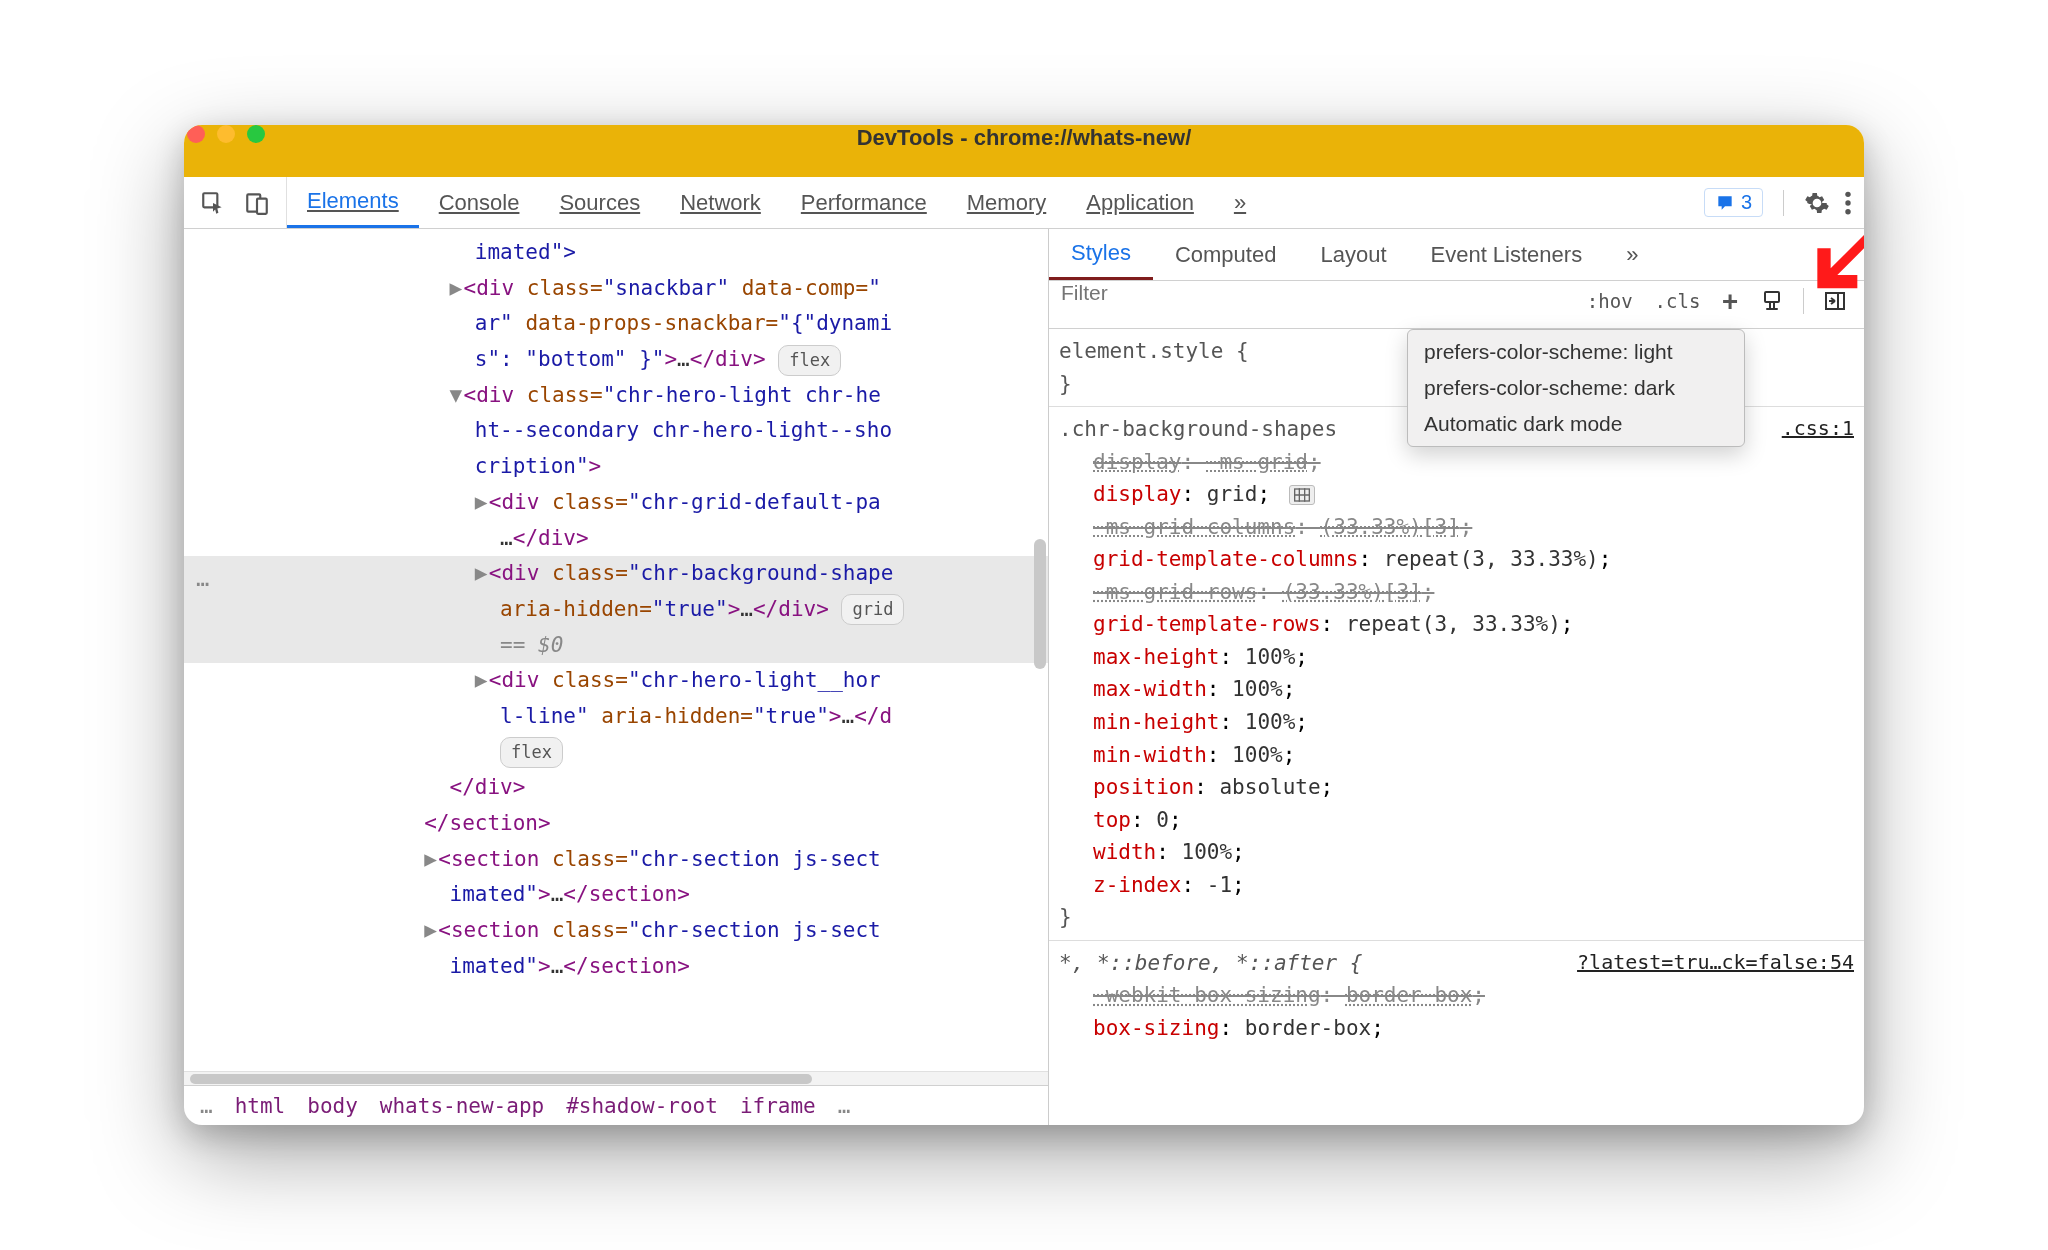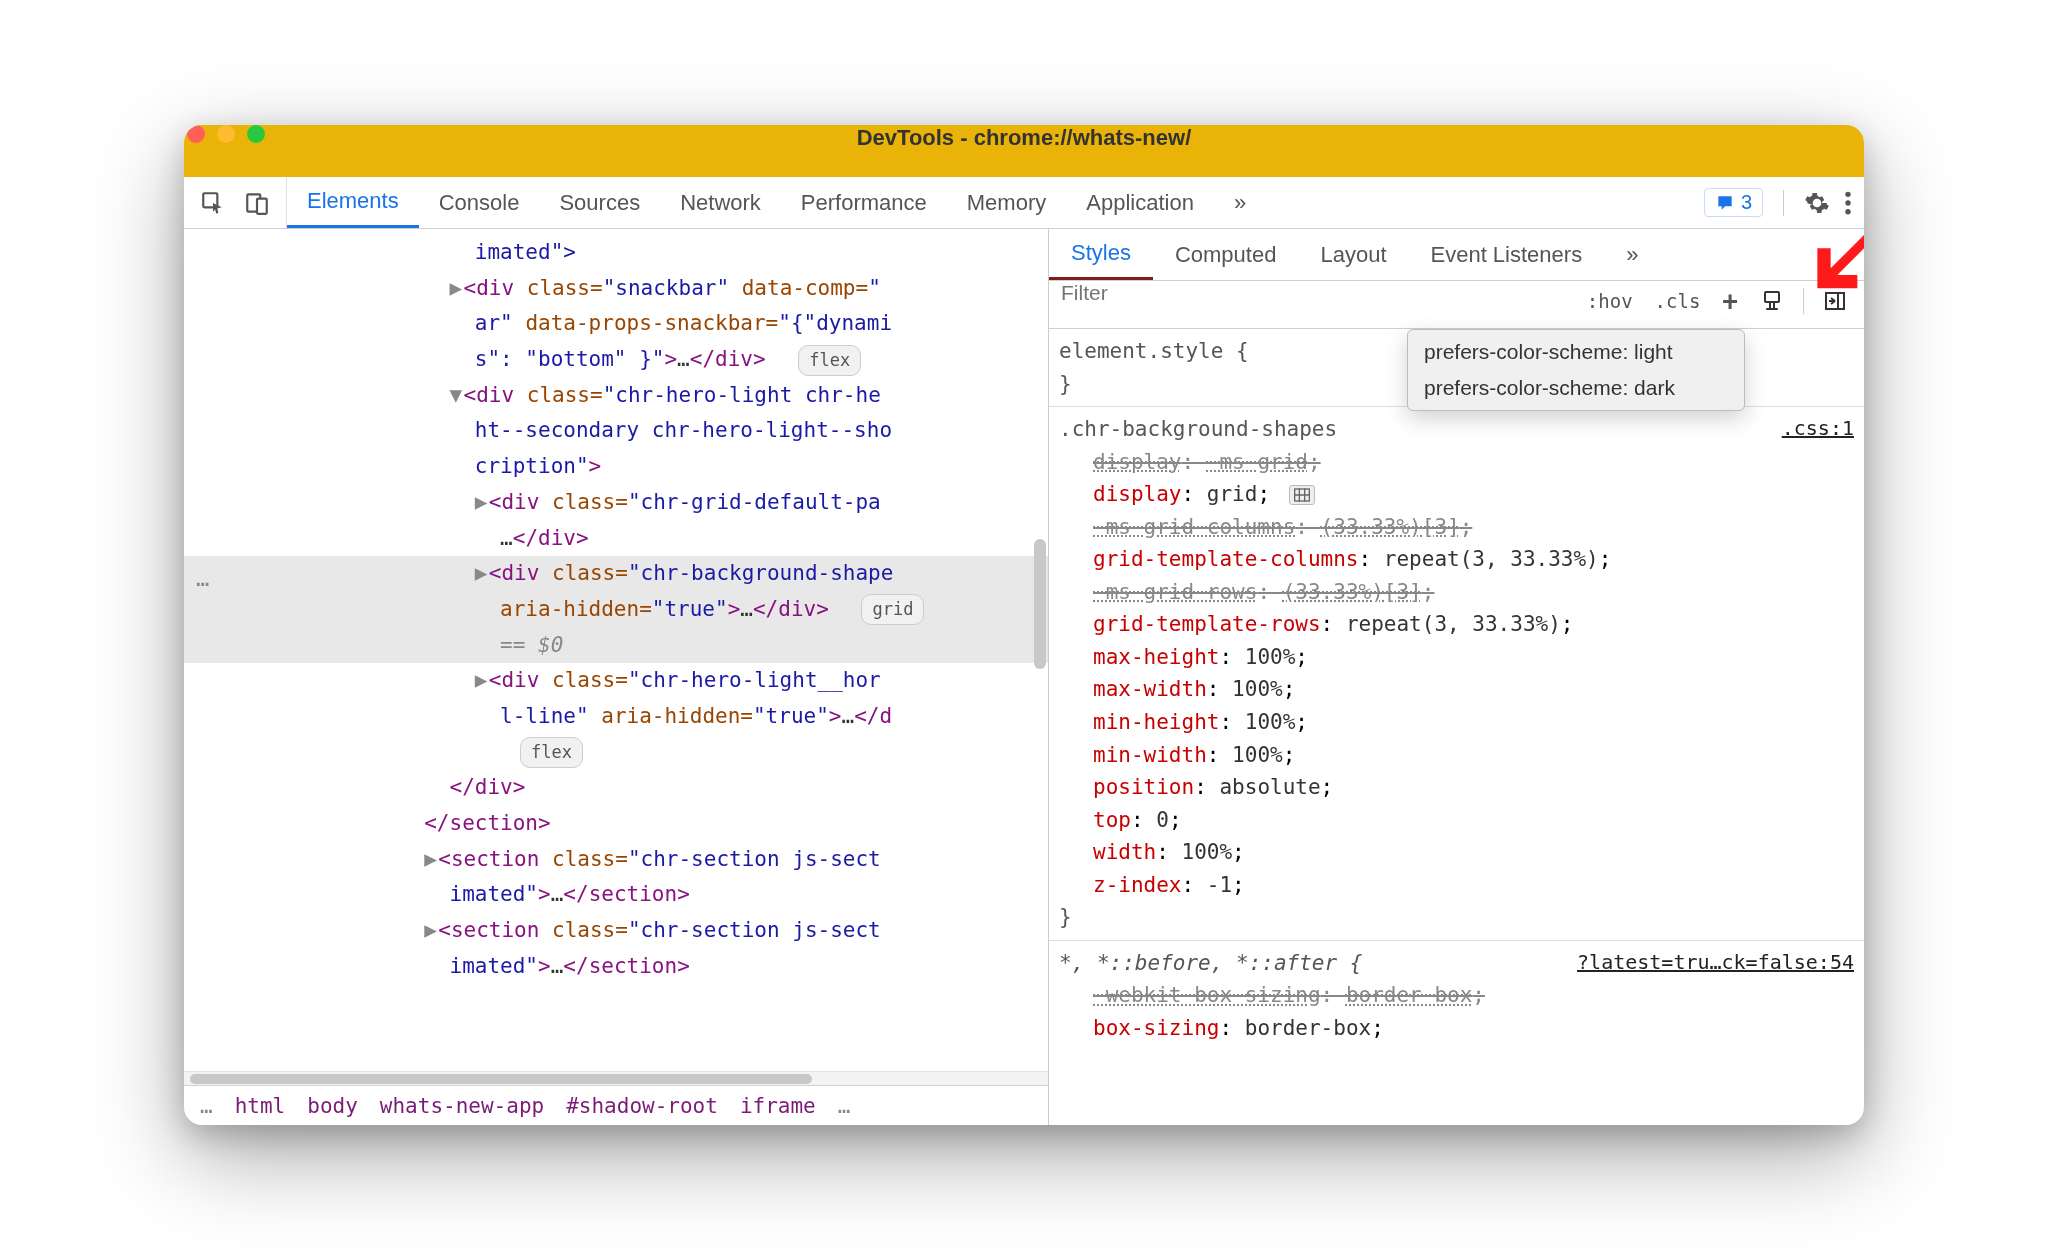--- a/index.html
+++ b/index.html
@@ -8,35 +8,35 @@
 .titlebar { height: 52px; background: #eab308; display: flex; align-items: flex-start; padding: 0 3px; }
 .traffic { display: flex; gap: 12px; }
 .traffic span { width: 18px; height: 18px; border-radius: 50%; }
 .tr-red { background: #ff5f57; }
 .tr-yellow { background: #febc2e; }
 .tr-green { background: #28c840; }
 .title { position: absolute; left: 0; right: 0; text-align: center; font-size: 22px; font-weight: 600; color: #333; pointer-events: none; }
 .toolbar { height: 52px; border-bottom: 1px solid #d0d0d0; display: flex; align-items: stretch; }
 .tb-left { display: flex; align-items: center; padding: 0 16px; gap: 18px; border-right: 1px solid #e0e0e0; }
 .icon-btn { display: flex; align-items: center; justify-content: center; color: #555; cursor: pointer; }
-.tabs { display: flex; align-items: stretch; flex: 1; font-size: 22px; color: #555; }
+.tabs { display: flex; align-items: stretch; flex: 1; font-size: 22px; color: #555; text-decoration: underline; }
 .tab { padding: 0 20px; display: flex; align-items: center; cursor: pointer; white-space: nowrap; }
 .tab.active { color: #1a73e8; border-bottom: 3px solid #1a73e8; font-weight: 400; }
 .tb-right { display: flex; align-items: center; padding: 0 12px; gap: 14px; }
 .issues-badge { display: flex; align-items: center; gap: 6px; background: #fff; border: 1px solid #c7dcf7; border-radius: 4px; padding: 2px 10px; color: #1a73e8; font-size: 20px; }
 .content { flex: 1; display: flex; overflow: hidden; position: relative; }
 .elements-panel { flex: 1; display: flex; flex-direction: column; border-right: 1px solid #ccc; min-width: 0; position: relative; }
 .dom-tree { flex: 1; overflow: hidden; font-family: Menlo, Consolas, monospace; font-size: 21px; line-height: 1.7; padding-top: 6px; position: relative; }
 .dom-line { white-space: pre; padding-left: 0; }
 .tag-ang { color: #881280; }
 .tag-name { color: #881280; }
 .attr-name { color: #994500; }
 .attr-val { color: #1a1aa6; }
 .txt-body { color: #333; }
-.pill { display: inline-block; background: #f1f1f1; border: 1px solid #ccc; border-radius: 10px; padding: 0 10px; font-size: 17px; color: #555; font-family: Menlo, monospace; vertical-align: middle; margin-left: 20px; }
+.pill { display: inline-block; background: #f1f1f1; border: 1px solid #ccc; border-radius: 10px; padding: 0 10px; font-size: 17px; color: #555; font-family: Menlo, monospace; vertical-align: middle; }
 .selected-row { background: #e8e8e8; }
 .caret { color: #888; display: inline-block; width: 14px; }
 .console-var { color: #888; font-style: italic; }
 .scrollbar-h { height: 14px; background: #f3f3f3; border-top: 1px solid #e0e0e0; position: relative; }
 .scrollbar-h-thumb { position: absolute; left: 6px; top: 2px; height: 10px; width: 72%; background: #c8c8c8; border-radius: 5px; }
 .breadcrumbs { height: 40px; border-top: 1px solid #d0d0d0; display: flex; align-items: center; padding: 0 16px; gap: 22px; font-family: Menlo, monospace; font-size: 21px; color: #7a1c76; }
 .bc-more { color: #888; }
 .styles-panel { width: 815px; display: flex; flex-direction: column; min-width: 0; position: relative; }
 .styles-tabs { height: 52px; border-bottom: 1px solid #d0d0d0; display: flex; align-items: stretch; font-size: 22px; color: #555; }
 .s-tab { padding: 0 22px; display: flex; align-items: center; cursor: pointer; }
@@ -242,17 +242,18 @@
           <div id="r2props">
               <div class="prop strike"><span class="prop-name" style="text-decoration:line-through underline dotted;">-webkit-box-sizing</span>: <span class="prop-val" style="text-decoration:line-through underline dotted;">border-box</span>;</div>
               <div class="prop"><span class="prop-name" style="">box-sizing</span>: <span class="prop-val" style="">border-box</span>;</div>
             </div>
         </div>
       </div>
 
       <div class="popup-menu">
         <div class="popup-item">prefers-color-scheme: light</div>
         <div class="popup-item">prefers-color-scheme: dark</div>
+        <div class="popup-item">Automatic dark mode</div>
       </div>
     </div>
 
   </div>
 </div>
 
 </body></html>

